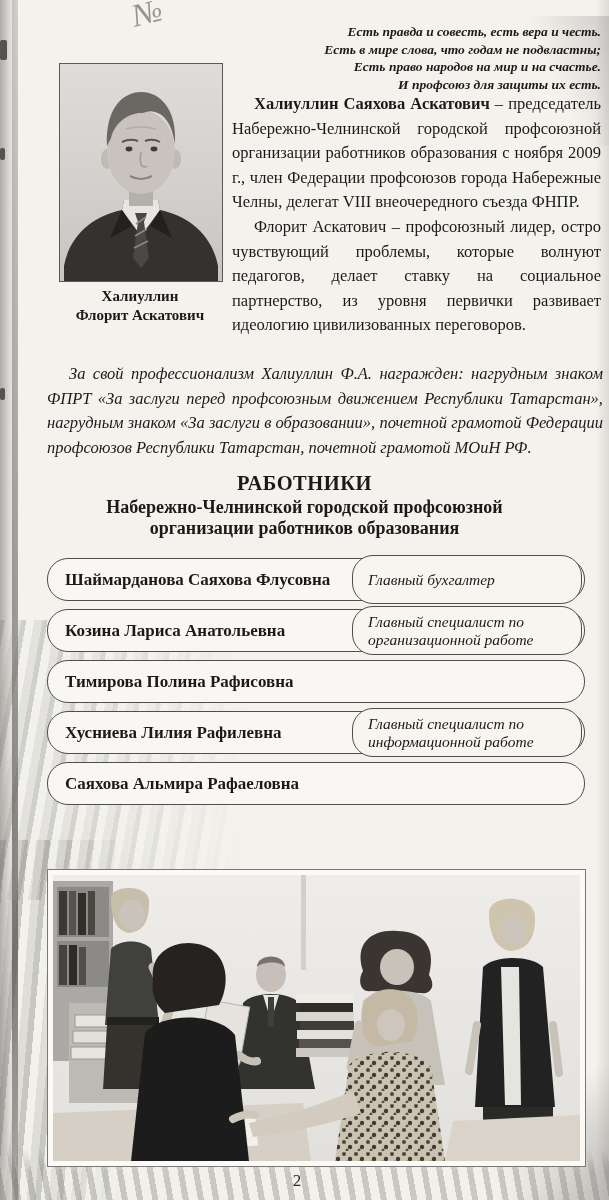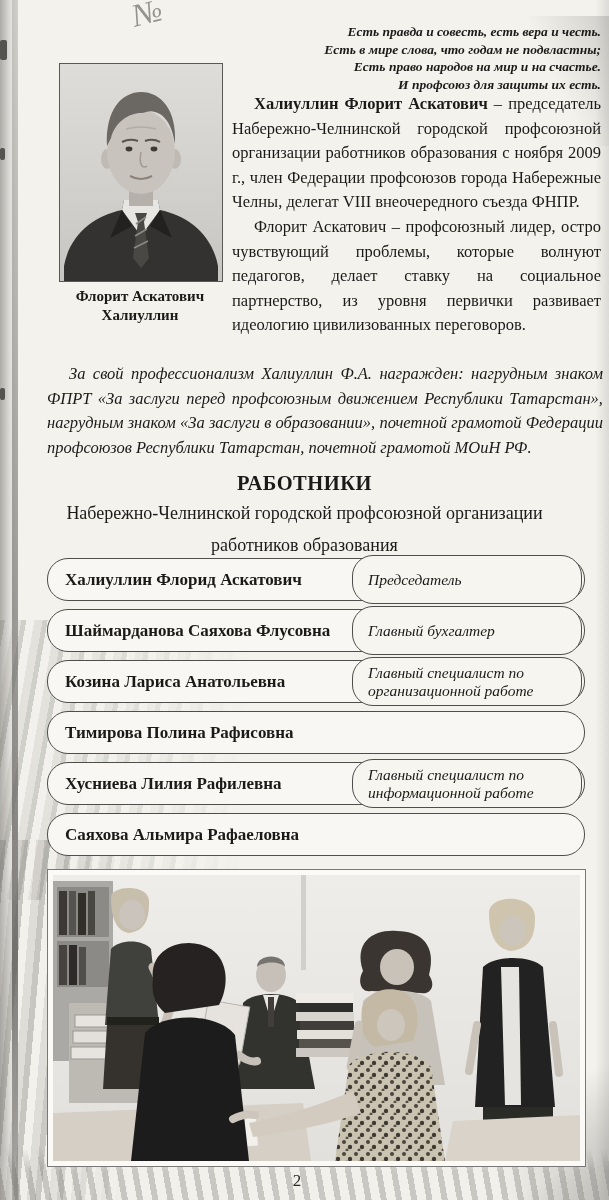--- a/index.html
+++ b/index.html
@@ -56,21 +56,21 @@
   .portrait-frame svg{display:block;}
   .caption{width:186px;text-align:center;font-weight:bold;
     font-size:15px;line-height:19px;margin-top:5px;}
   .text-col{flex:1;padding-top:32px;}
   .body-p{margin:0;text-align:justify;text-indent:22px;
     font-size:16.5px;line-height:24.6px;}
   .p3{position:absolute;top:362px;left:47px;width:556px;font-style:italic;}
   
   .heading{position:absolute;top:472px;left:0;width:609px;text-align:center;}
   .heading-title{font-size:20.5px;font-weight:bold;letter-spacing:.5px;}
-  .heading-subtitle{font-size:18px;font-weight:normal;line-height:32px;
+  .heading-subtitle{font-size:18px;font-weight:bold;line-height:21px;
     max-width:480px;margin:2px auto 16px;}
   
   .rows{position:absolute;top:558px;left:47px;width:538px;}
   .staff-row{position:relative;height:43px;margin-bottom:8px;
     border:1.6px solid #504e4b;border-radius:21px;background:#f8f7f3;
     display:flex;align-items:center;padding-left:17px;box-sizing:border-box;}
   .staff-name{font-weight:bold;font-size:17px;white-space:nowrap;}
   .staff-pos{position:absolute;top:-4px;bottom:-4px;right:2px;width:230px;
     border:1.6px solid #504e4b;border-radius:21px;background:#f6f5f0;
     display:flex;align-items:center;padding:0 8px 0 15px;box-sizing:border-box;
@@ -142,42 +142,38 @@
 
           <path d="M62,78 q8,-4 16,-1 M85,77 q8,-3 15,1" stroke="#5a564f" stroke-width="2" fill="none"></path>
           <ellipse cx="69" cy="85" rx="3.4" ry="2.4" fill="#3e3b36"></ellipse>
           <ellipse cx="94" cy="85" rx="3.4" ry="2.4" fill="#3e3b36"></ellipse>
           <path d="M81,88 q-2,10 1,14 q3,2 5,0" stroke="#a29c94" stroke-width="1.6" fill="none"></path>
           <path d="M70,112 q11,6 22,0" stroke="#8a837a" stroke-width="2" fill="none"></path>
           <path d="M66,65 q15,-4 30,0" stroke="#b3ada5" stroke-width="1.4" fill="none"></path>
         </svg>
       </div>
       <div class="caption">
+        <div>Халиуллин</div>
         <div>Флорит Аскатович</div>
-        <div>Халиуллин</div>
       </div>
     </div>
     <div class="text-col">
-      <p class="body-p"><b>Халиуллин Флорит Аскатович</b><span> – председатель Набережно-Челнинской городской профсоюзной организации работников образования с ноября 2009 г., член Федерации профсоюзов города Набережные Челны, делегат VIII внеочередного съезда ФНПР.</span></p>
+      <p class="body-p"><b>Халиуллин Саяхова Аскатович</b><span> – председатель Набережно-Челнинской городской профсоюзной организации работников образования с ноября 2009 г., член Федерации профсоюзов города Набережные Челны, делегат VIII внеочередного съезда ФНПР.</span></p>
       <p class="body-p">Флорит Аскатович – профсоюзный лидер, остро чувствующий проблемы, которые волнуют педагогов, делает ставку на социальное партнерство, из уровня первички развивает идеологию цивилизованных переговоров.</p>
     </div>
   </div>
 
   <p class="body-p p3">За свой профессионализм Халиуллин Ф.А. награжден: нагрудным знаком ФПРТ «За заслуги перед профсоюзным движением Республики Татарстан», нагрудным знаком «За заслуги в образовании», почетной грамотой Федерации профсоюзов Республики Татарстан, почетной грамотой МОиН РФ.</p>
 
   <div class="heading">
     <div class="heading-title">РАБОТНИКИ</div>
     <div class="heading-subtitle">Набережно-Челнинской городской профсоюзной организации работников образования</div>
   </div>
 
   <div class="rows">
-    <div class="staff-row">
-      <span class="staff-name">Халиуллин Флорид Аскатович</span>
-      <span class="staff-pos">Председатель</span>
-    </div>
     <div class="staff-row">
       <span class="staff-name">Шаймарданова Саяхова Флусовна</span>
       <span class="staff-pos">Главный бухгалтер</span>
     </div>
     <div class="staff-row">
       <span class="staff-name">Козина Лариса Анатольевна</span>
       <span class="staff-pos">Главный специалист по организационной работе</span>
     </div>
     <div class="staff-row">
       <span class="staff-name">Тимирова Полина Рафисовна</span>

